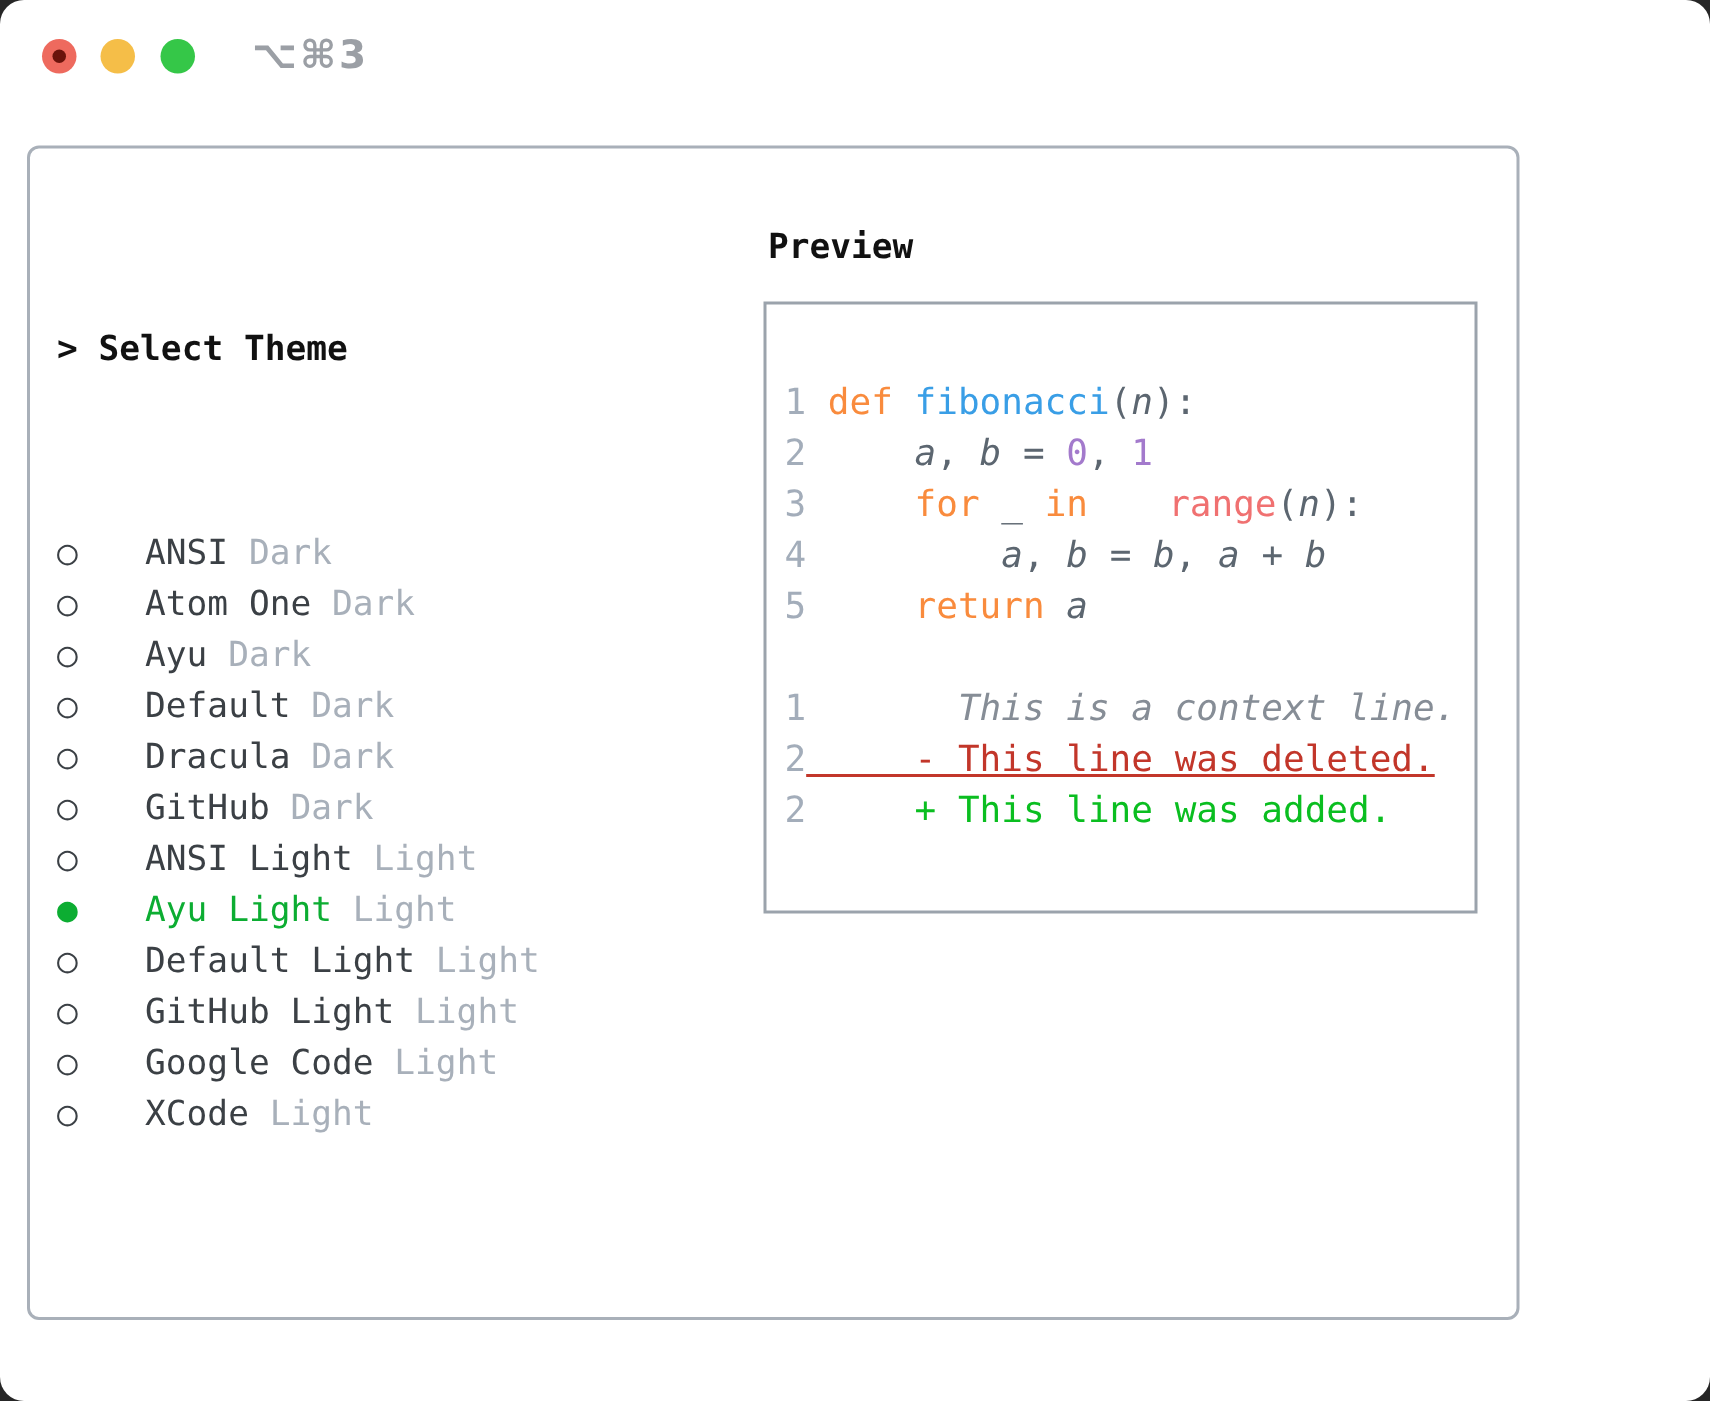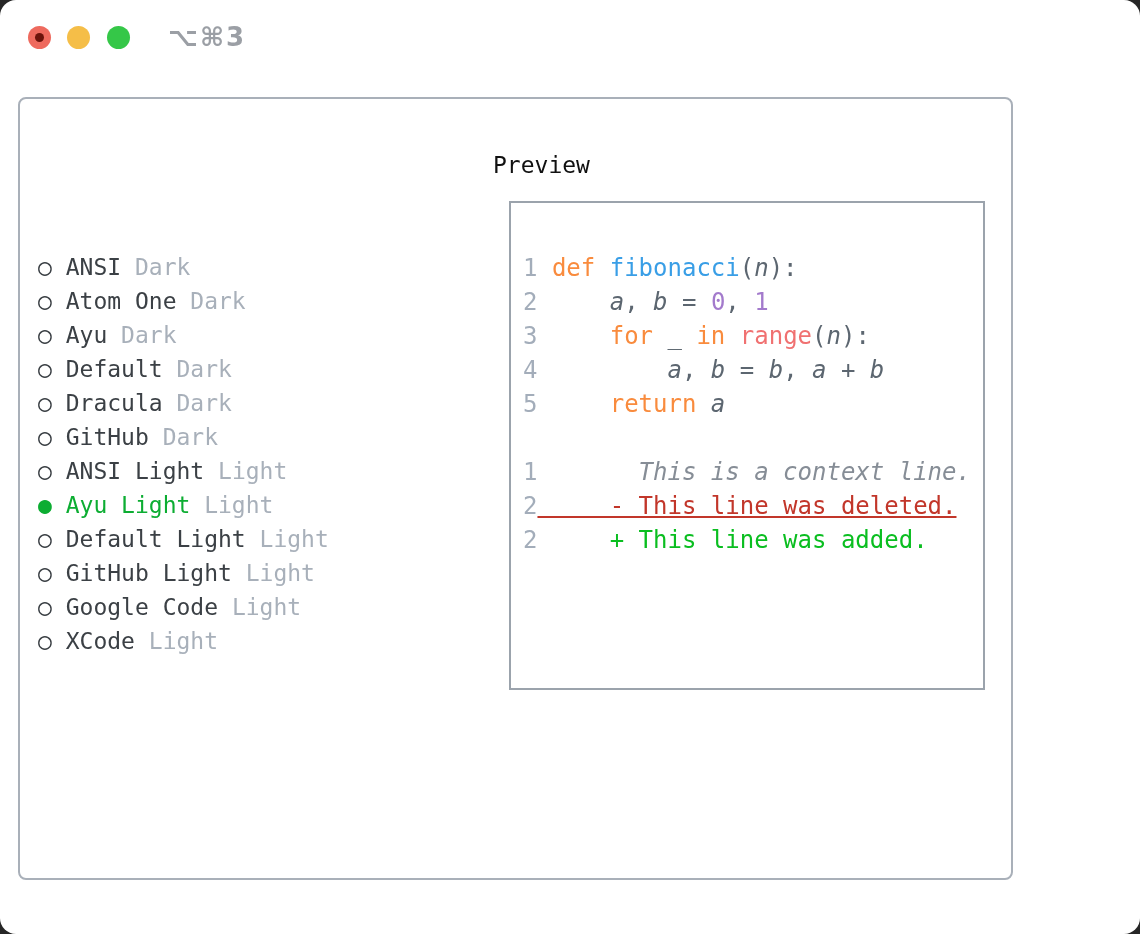--- a/index.html
+++ b/index.html
@@ -33,60 +33,61 @@
     border:2px solid var(--border-gray);border-radius:8px;background:#fff;
   }
   .left-col{
     position:absolute;left:18px;top:49px;font-size:23px;line-height:34px;
     white-space:pre;color:var(--text-dark);
   }
   .row{height:34px;}
   .spacer{height:34px;}
   .header-row{font-weight:bold;color:var(--header-black);}
   .theme-row .radio{color:var(--text-dark);}
-  .theme-row .name{color:var(--text-dark);}
+  .theme-row .name{color:var(--text-dark);margin-left:31px;}
   .theme-row.selected .radio,.theme-row.selected .name{color:var(--accent-green);}
   .variant{color:var(--muted-gray);text-align:center;}
   
   .preview-header{
-    position:absolute;left:473px;top:49px;height:34px;line-height:34px;
-    font-size:23px;font-weight:normal;color:var(--header-black);
+    position:absolute;left:492px;top:49px;height:34px;line-height:34px;
+    font-size:23px;font-weight:bold;color:var(--header-black);
   }
   .preview-box{
-    position:absolute;left:489px;top:102px;width:476px;height:489px;
+    position:absolute;left:489px;top:102px;width:476px;height:408px;
     border:2px solid #9BA3AC;background:#fff;
   }
   .code{padding:48px 0 0 12px;font-size:24px;line-height:34px;white-space:pre;}
   .code-line{height:34px;}
   .tk-num{color:var(--line-number);}
   .tk-kw{color:var(--keyword-orange);}
   .tk-fn{color:var(--function-blue);}
   .tk-fg{color:var(--code-fg);}
   .tk-id{color:var(--code-fg);font-style:italic;}
   .tk-lit{color:var(--literal-purple);}
-  .tk-coral{color:var(--builtin-coral);}
+  .tk-coral{color:var(--builtin-coral);margin-left:39px;}
   .tk-ctx{color:var(--context-gray);font-style:italic;}
   .tk-del{color:var(--deleted-red);text-decoration:underline;}
   .tk-add{color:var(--added-green);}
 </style>
 </head>
 <body>
 
 <div class="window">
 
   <div class="titlebar">
     <div class="dot dot-red"></div>
     <div class="dot dot-yellow"></div>
     <div class="dot dot-green"></div>
     <div class="title-label">⌥⌘3</div>
   </div>
 
   <div class="main-box">
 
     <div class="left-col">
+      <div class="row header-row"><span>&gt; </span><span>Select Theme</span></div>
 
       <div><div class="row theme-row"><span class="radio">○ </span><span class="name">ANSI</span><span class="variant"> Dark</span></div><div class="row theme-row"><span class="radio">○ </span><span class="name">Atom One</span><span class="variant"> Dark</span></div><div class="row theme-row"><span class="radio">○ </span><span class="name">Ayu</span><span class="variant"> Dark</span></div><div class="row theme-row"><span class="radio">○ </span><span class="name">Default</span><span class="variant"> Dark</span></div><div class="row theme-row"><span class="radio">○ </span><span class="name">Dracula</span><span class="variant"> Dark</span></div><div class="row theme-row"><span class="radio">○ </span><span class="name">GitHub</span><span class="variant"> Dark</span></div><div class="row theme-row"><span class="radio">○ </span><span class="name">ANSI Light</span><span class="variant"> Light</span></div><div class="row theme-row selected"><span class="radio">● </span><span class="name">Ayu Light</span><span class="variant"> Light</span></div><div class="row theme-row"><span class="radio">○ </span><span class="name">Default Light</span><span class="variant"> Light</span></div><div class="row theme-row"><span class="radio">○ </span><span class="name">GitHub Light</span><span class="variant"> Light</span></div><div class="row theme-row"><span class="radio">○ </span><span class="name">Google Code</span><span class="variant"> Light</span></div><div class="row theme-row"><span class="radio">○ </span><span class="name">XCode</span><span class="variant"> Light</span></div></div>
 
       <div class="spacer"></div>
 
       
 
       
 
       

